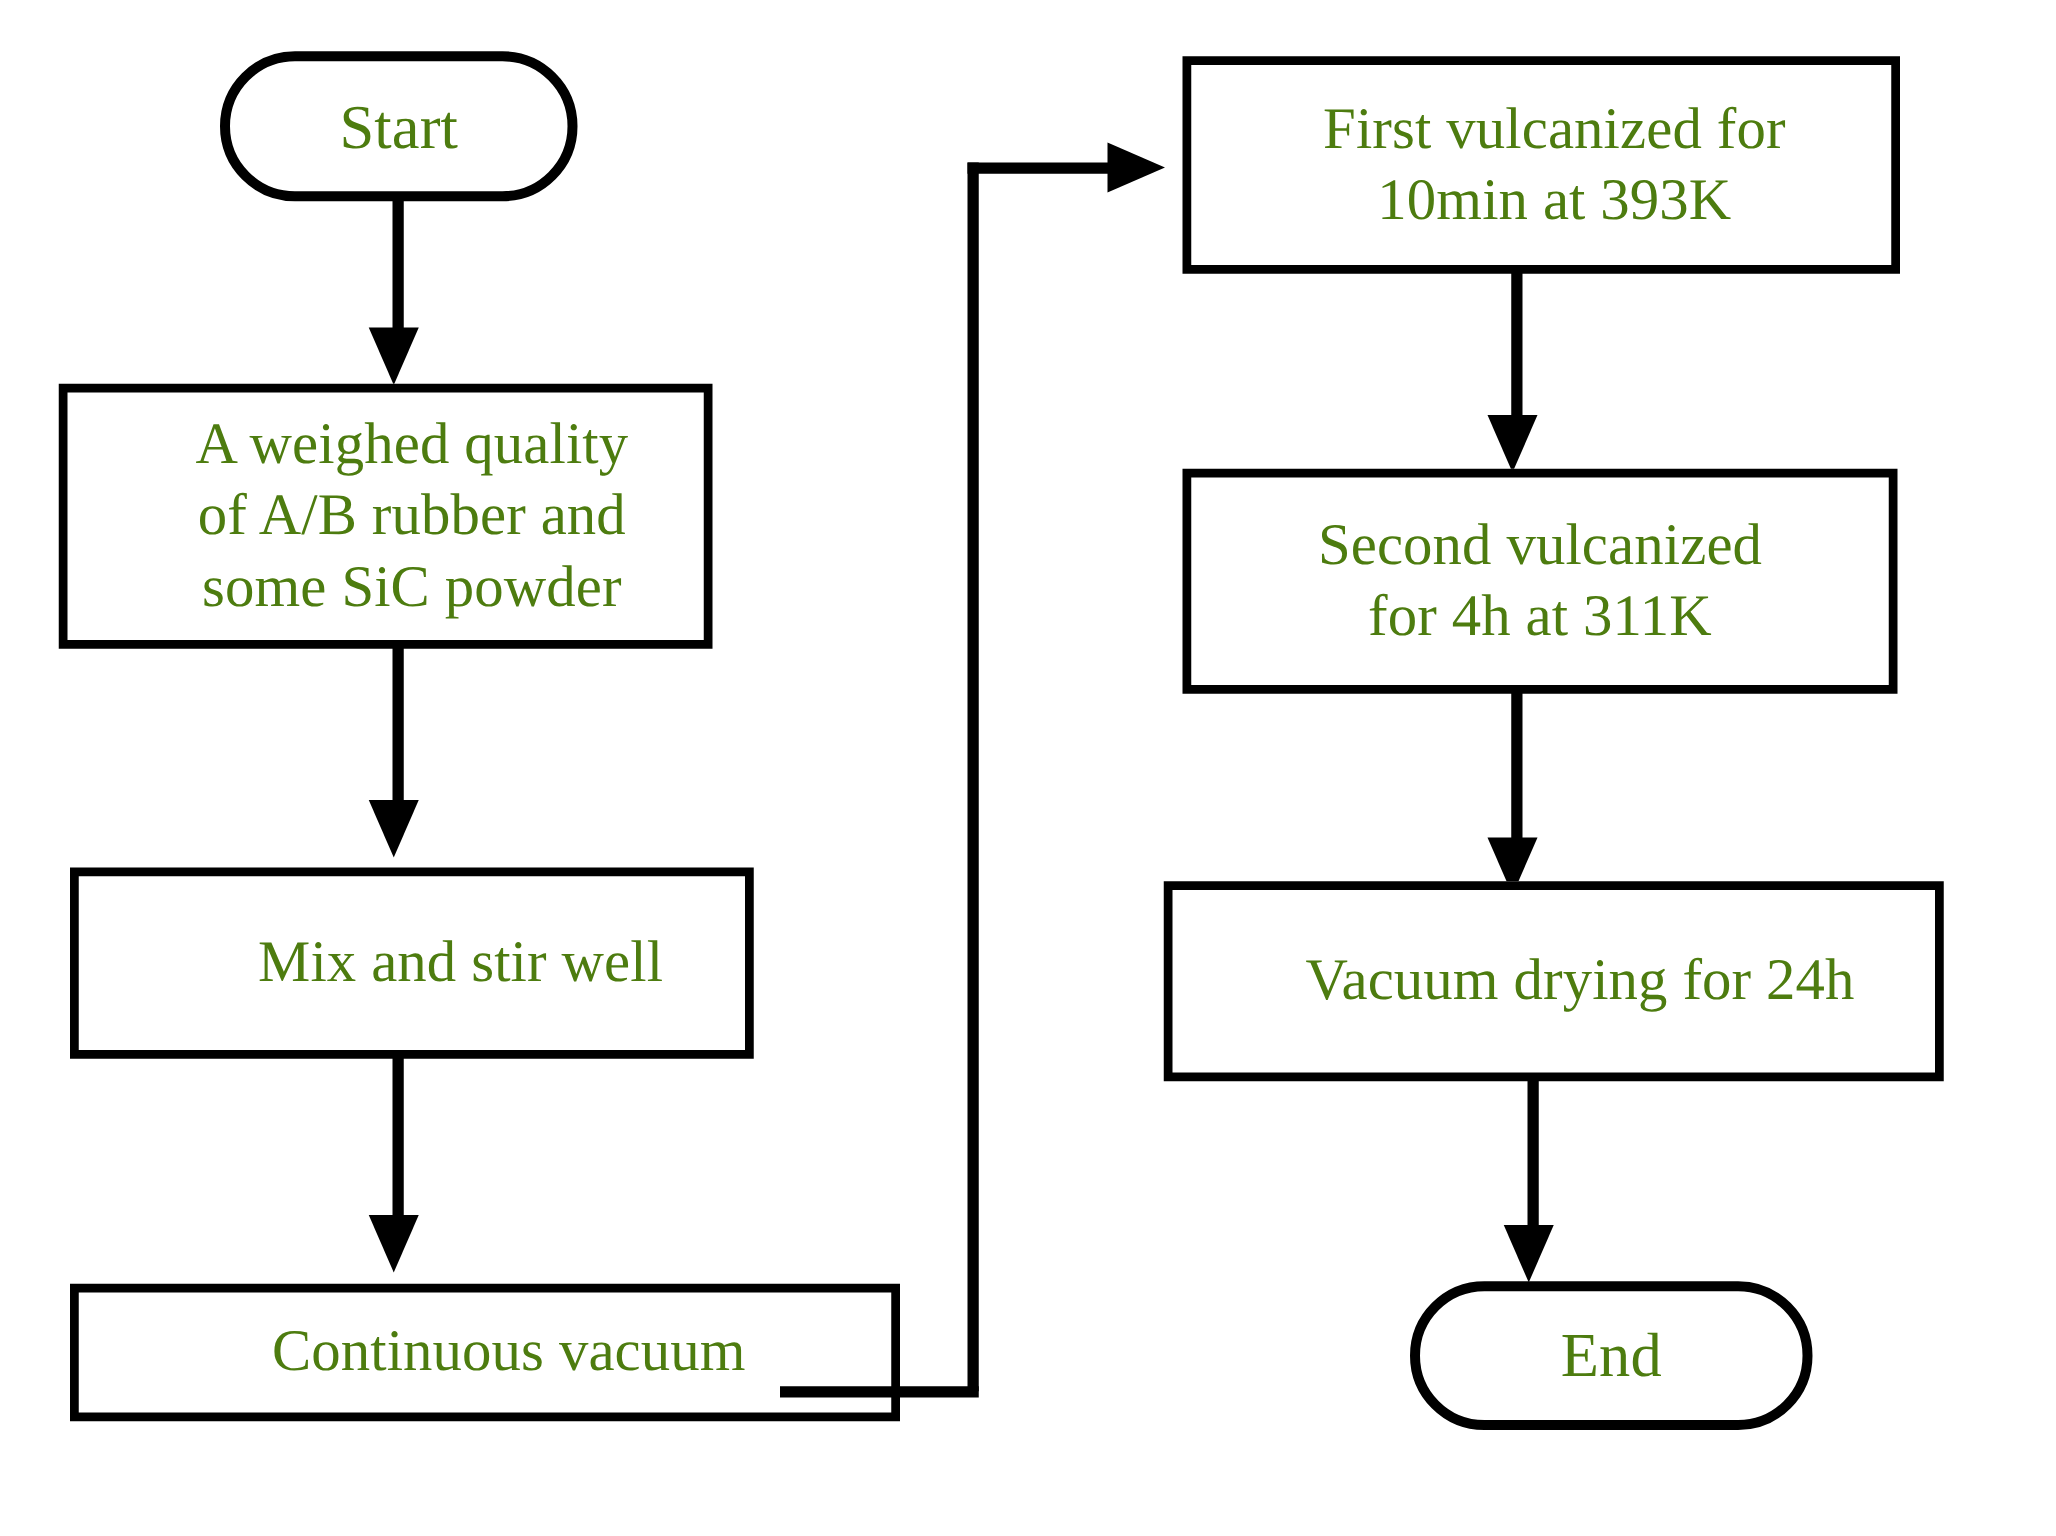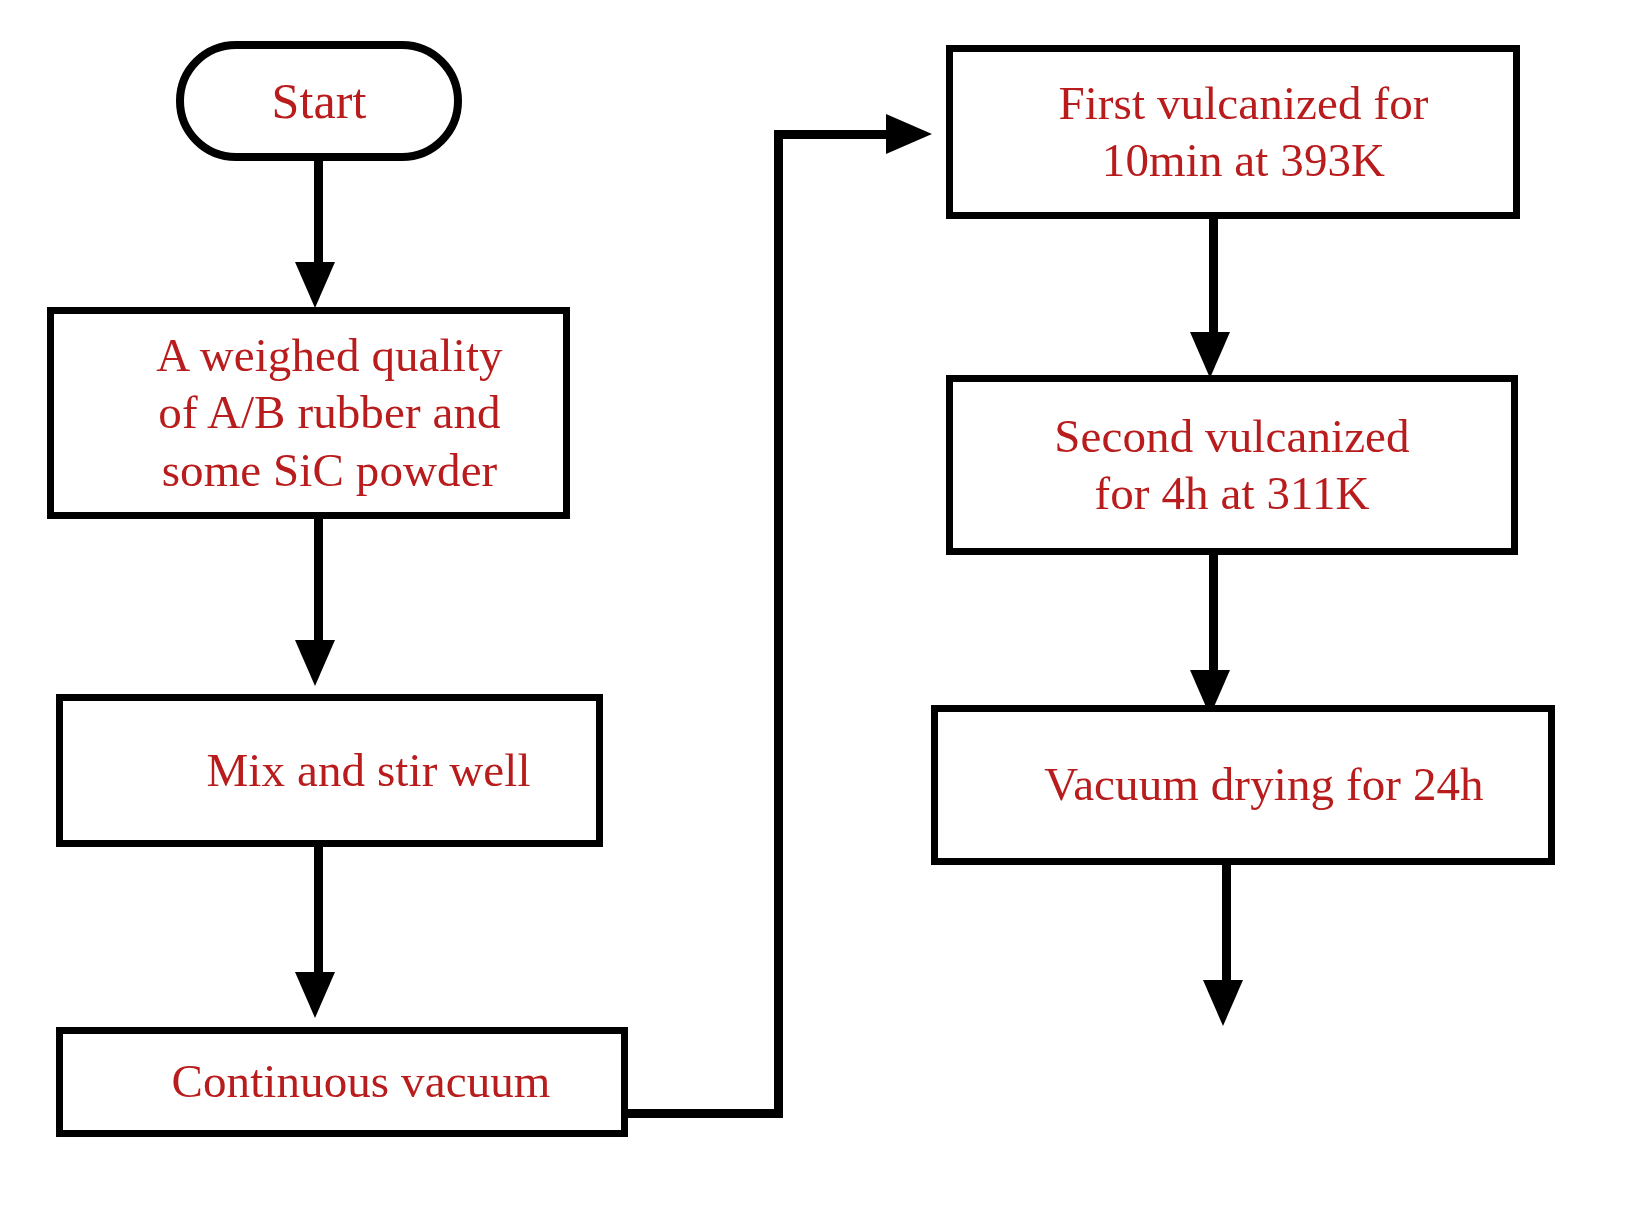--- a/index.html
+++ b/index.html
@@ -17,21 +17,21 @@
   }
 
   
   .node {
     position: absolute;
     box-sizing: border-box;
     background: #ffffff;
     border: 7px solid #000000;
     display: flex;
     align-items: center;
-    color: #b91c1c;
+    color: #4d7c0f;
   }
   .node.process {
     border-radius: 0;
   }
   .node.terminator {
     border-width: 8px;
     border-radius: 999px;
   }
   .node-label {
     width: 100%;
@@ -43,21 +43,21 @@
   .align-center .node-label { text-align: center; }
   .align-left   .node-label { text-align: center; padding-left: 42px; }
 
   
   #node-start          { left: 176px;  top: 41px;   width: 286px; height: 120px; }
   #node-start .node-label { font-size: 50px; }
 
   #node-materials      { left: 47px;   top: 307px;  width: 523px; height: 212px; }
   #node-mix            { left: 56px;   top: 694px;  width: 547px; height: 153px; }
   #node-mix .node-label   { padding-left: 78px; }
-  #node-vacuum         { left: 56px;   top: 1027px; width: 572px; height: 110px; }
+  #node-vacuum         { left: 56px;   top: 1027px; width: 664px; height: 110px; }
   #node-vacuum .node-label{ padding-left: 38px; }
 
   #node-first          { left: 946px;  top: 45px;   width: 574px; height: 174px; padding-left: 21px; }
   #node-second         { left: 946px;  top: 375px;  width: 572px; height: 180px; }
   #node-drying         { left: 931px;  top: 705px;  width: 624px; height: 160px; }
   #node-end            { left: 1128px; top: 1025px; width: 322px; height: 119px; }
   #node-end .node-label   { font-size: 50px; }
 
   
   .conn-v, .conn-h {
@@ -163,14 +163,17 @@
   <div class="conn-v" id="c6-line"></div>
   <div class="arrow-down" id="c6-arrow"></div>
 
   <div class="node process align-left" id="node-drying">
     <div class="node-label">Vacuum drying for 24h</div>
   </div>
 
   <div class="conn-v" id="c7-line"></div>
   <div class="arrow-down" id="c7-arrow"></div>
 
+  <div class="node terminator align-center" id="node-end">
+    <div class="node-label">End</div>
+  </div>
 
 </div>
 
 </body></html>

